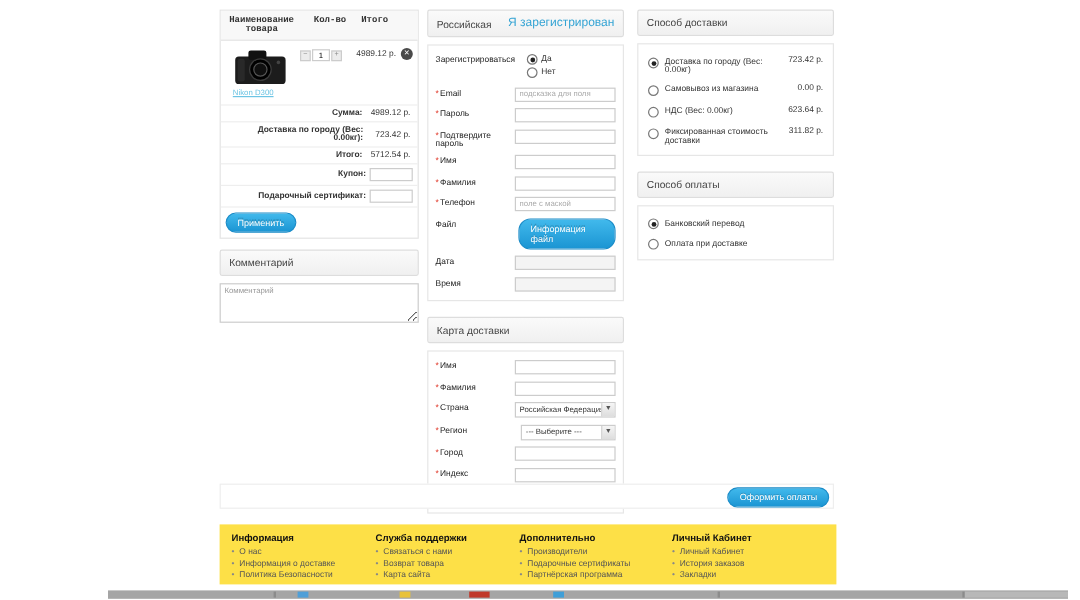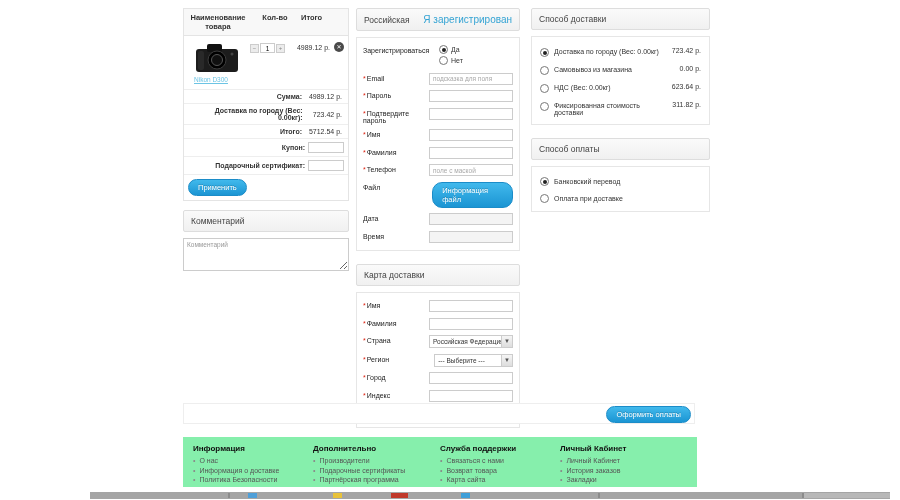--- a/index.html
+++ b/index.html
@@ -10,21 +10,21 @@
   
   .panel-h { border:1px solid #ddd; background:linear-gradient(#fafafa,#f0f0f0);
     padding:5px 7px; font-size:8.5px; color:#444; border-radius:2px;
     display:flex; justify-content:space-between; align-items:center; }
   .link { color:#35a4d4; text-decoration:none; cursor:pointer; }
 
   
   #col-left { left:183px; top:8px; width:166px; }
   .cart { border:1px solid #e4e4e4; background:#fff; font-size:7.5px; }
   .cart-head { display:flex; background:#f8f8f8; border-bottom:1px solid #e4e4e4; color:#333; font-weight:bold; }
-  .cart-head div { padding:4px 3px; }
+  .cart-head div { padding:4px 3px;font-family:Liberation Mono, monospace; }
   .c-name { width:68px; text-align:center; }
   .c-qty  { width:46px; text-align:center; }
   .c-tot  { flex:1; padding-right:6px !important; }
   .cart-row { position:relative; height:54px; border-bottom:1px solid #eee; }
   .prod-link { position:absolute; left:10px; top:40px; font-size:6.5px; color:#6cc4e4; text-decoration:underline; }
   .qty-box { position:absolute; left:66px; top:7px; display:flex; align-items:center; }
   .qty-btn { width:9px; height:9px; border:1px solid #ccc; background:#ececec; font-size:6px;
     line-height:7px; text-align:center; color:#888; }
   .qty-in { width:15px; height:10px; border:1px solid #ccc; font-size:6.5px; text-align:center; margin:0 1px; }
   .row-price { position:absolute; right:18px; top:8px; font-size:7px; }
@@ -62,32 +62,32 @@
   .radio.on:after { content:""; position:absolute; left:2px; top:2px; width:4px; height:4px;
     border-radius:50%; background:#222; }
   .ropt { display:flex; align-items:center; font-size:7px; margin-bottom:2px; }
   .sel { width:84px; height:13px; border:1px solid #ccc; display:flex; align-items:center;
     background:#fff; cursor:pointer; }
   .sel .txt { flex:1; font-size:6.5px; padding:0 3px; white-space:nowrap; overflow:hidden; }
   .sel .arr { width:11px; height:11px; border-left:1px solid #ccc; background:linear-gradient(#f5f5f5,#ddd);
     font-size:6px; line-height:11px; text-align:center; color:#555; flex:none; }
 
   
-  #col-right { left:531px; top:8px; width:179px; }
+  #col-right { left:531px; top:8px; width:164px; }
   .mrow { display:flex; padding:4px 2px; align-items:flex-start; }
   .mrow .ml { flex:1; font-size:7px; padding-top:1px; }
   .mrow .mp { width:34px; text-align:right; font-size:7px; }
 
   
   #checkout-bar { left:183px; top:403px; width:512px; height:21px; border:1px solid #eee;
     background:#fff; }
   #checkout-bar .btn { position:absolute; right:3px; top:2px; }
 
   
-  #footer { left:183px; top:437px; width:514px; height:50px; background:#86efac;
+  #footer { left:183px; top:437px; width:514px; height:50px; background:#fde047;
     display:flex; padding:7px 0 0 10px; }
   .fcol { width:120px; }
   .fcol h4 { font-size:8px; color:#111; margin-bottom:4px; }
   .fcol li { list-style:none; font-size:7px; color:#555; margin-bottom:2.5px; }
   .fcol li:before { content:"•"; color:#888; margin-right:4px; }
   .fcol a { color:#555; text-decoration:none; cursor:pointer; }
 
   
   #taskbar { left:90px; top:492px; width:800px; height:7px; background:#a5a5a5; }
   #taskbar i { position:absolute; top:1px; height:5px; display:block; }
@@ -297,34 +297,34 @@
 
 <div id="footer" class="abs">
   <div class="fcol">
     <h4>Информация</h4>
     <ul>
       <li><a>О нас</a></li>
       <li><a>Информация о доставке</a></li>
       <li><a>Политика Безопасности</a></li>
     </ul>
   </div>
+  <div class="fcol">
+    <h4>Служба поддержки</h4>
+    <ul>
+      <li><a>Связаться с нами</a></li>
+      <li><a>Возврат товара</a></li>
+      <li><a>Карта сайта</a></li>
+    </ul>
+  </div>
   <div class="fcol" style="width:127px">
     <h4>Дополнительно</h4>
     <ul>
       <li><a>Производители</a></li>
       <li><a>Подарочные сертификаты</a></li>
       <li><a>Партнёрская программа</a></li>
-    </ul>
-  </div>
-  <div class="fcol">
-    <h4>Служба поддержки</h4>
-    <ul>
-      <li><a>Связаться с нами</a></li>
-      <li><a>Возврат товара</a></li>
-      <li><a>Карта сайта</a></li>
     </ul>
   </div>
   <div class="fcol">
     <h4>Личный Кабинет</h4>
     <ul>
       <li><a>Личный Кабинет</a></li>
       <li><a>История заказов</a></li>
       <li><a>Закладки</a></li>
     </ul>
   </div>

